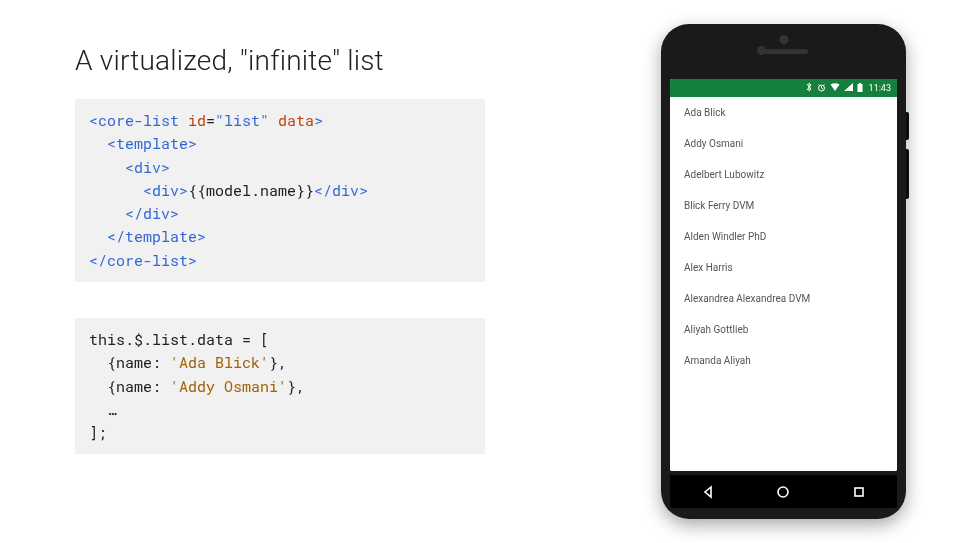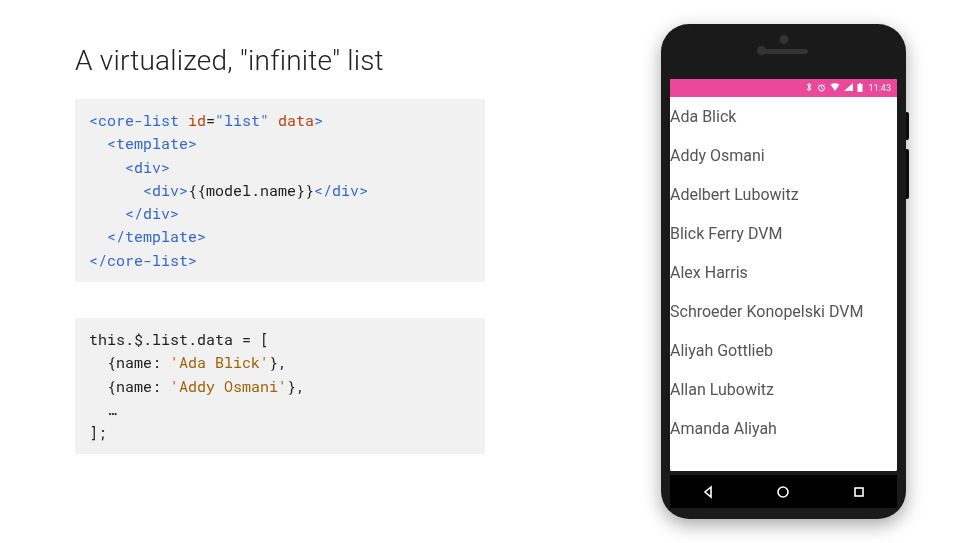--- a/index.html
+++ b/index.html
@@ -79,43 +79,43 @@
       background: #fff;
       width: 100%;
       height: 100%;
       border-radius: 2px;
       overflow: hidden;
       display: flex;
       flex-direction: column;
     }
     .status-bar {
       height: 18px;
-      background: #ec4899;
+      background: #15803d;
       display: flex;
       align-items: center;
       justify-content: flex-end;
       padding: 0 6px;
       gap: 4px;
       color: #fff;
       font-size: 9px;
     }
     .status-icon {
       display: inline-block;
       color: #fff;
     }
     .status-time { font-size: 9px; color: #fff; margin-left: 2px; }
 
     .contact-list {
       flex: 1;
       overflow-y: hidden;
       background: #fff;
     }
     .contact-item {
-      padding: 10px 0;
-      font-size: 16px;
+      padding: 10px 14px;
+      font-size: 10px;
       color: #555;
       border-bottom: none;
     }
 
     .nav-bar {
       position: absolute;
       left: 9px;
       right: 9px;
       bottom: 11px;
       height: 33px;
@@ -201,24 +201,24 @@
           </svg>
       </span>
       <span class="status-time">11:43</span>
     </div>
 
     <div class="contact-list" id="contact-list">
         <div class="contact-item">Ada Blick</div>
         <div class="contact-item">Addy Osmani</div>
         <div class="contact-item">Adelbert Lubowitz</div>
         <div class="contact-item">Blick Ferry DVM</div>
+        <div class="contact-item">Alden Windler PhD</div>
         <div class="contact-item">Alex Harris</div>
-        <div class="contact-item">Schroeder Konopelski DVM</div>
+        <div class="contact-item">Alexandrea Alexandrea DVM</div>
         <div class="contact-item">Aliyah Gottlieb</div>
-        <div class="contact-item">Allan Lubowitz</div>
         <div class="contact-item">Amanda Aliyah</div>
       </div>
   </div>
 
   <div class="nav-bar">
     <div class="nav-btn">
       <svg width="14" height="14" viewBox="0 0 14 14">
           <path d="M10 2 L4 7 L10 12 Z" stroke="#fff" fill="none"></path>
         </svg>
     </div>

